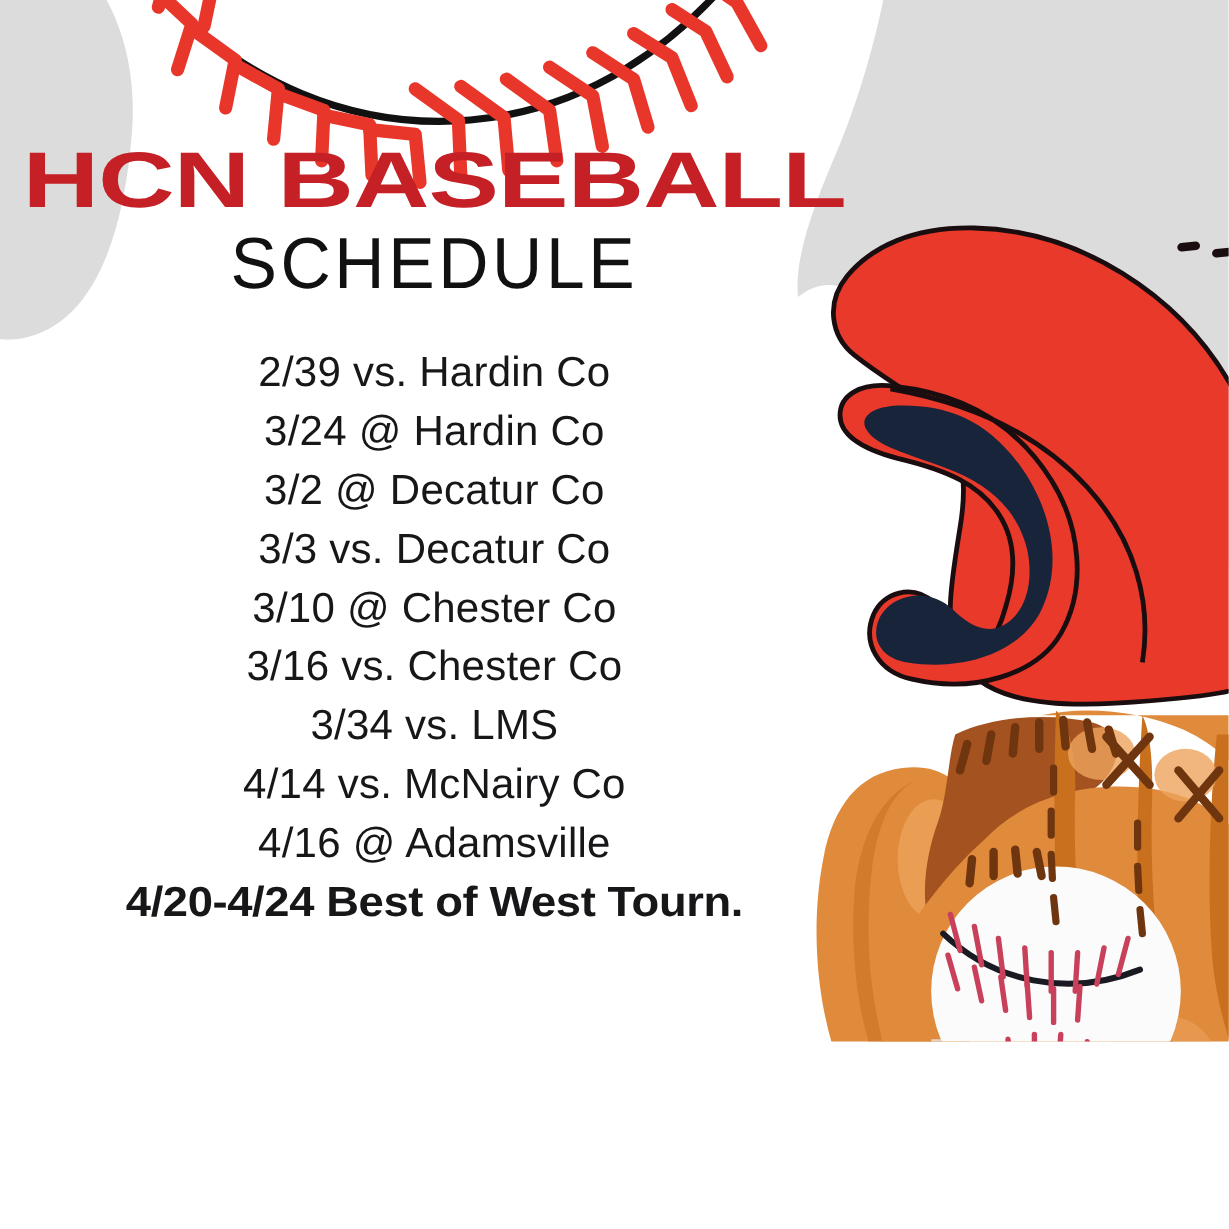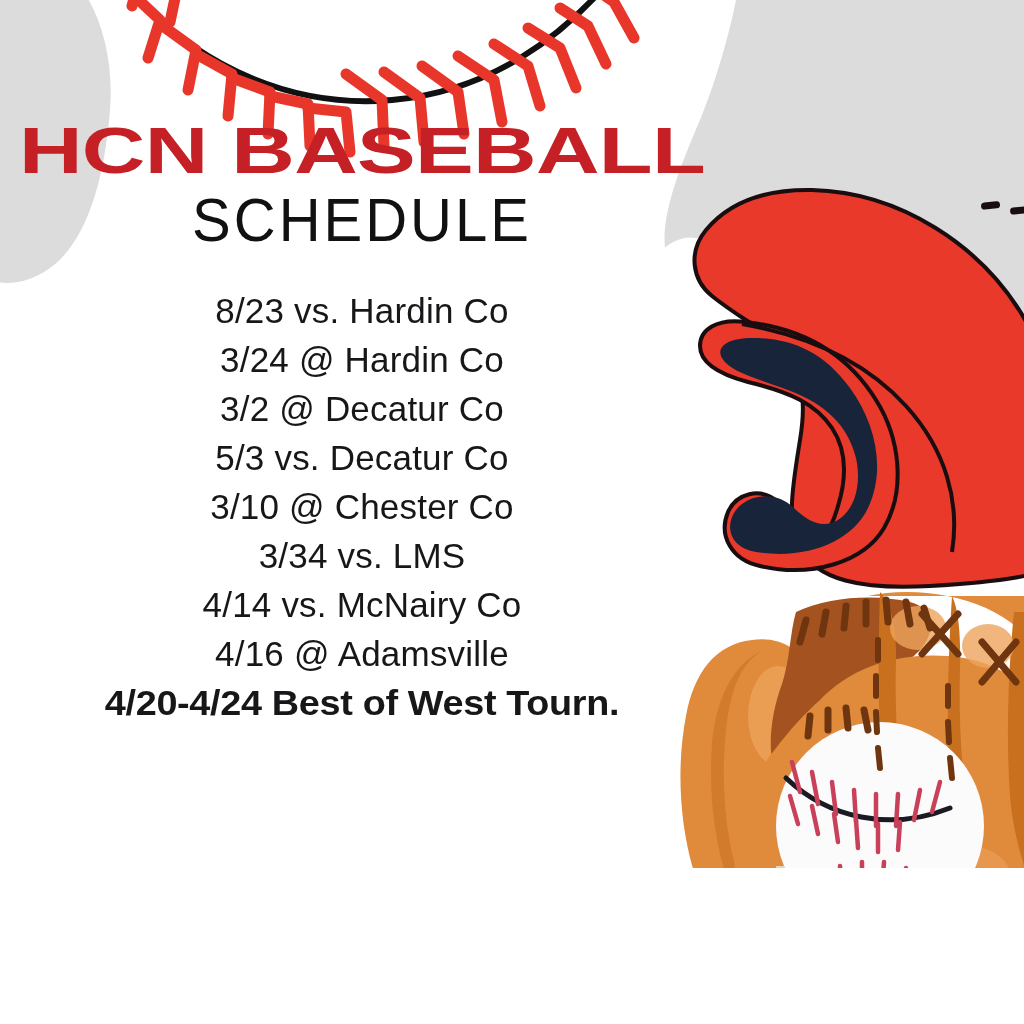--- a/index.html
+++ b/index.html
@@ -134,25 +134,26 @@
       <path d="M 112 -56 L 142 -32 M 142 -32 L 132 6"></path>
     </g>
   </svg>
 
   <div id="title-block">
     <span id="main-title">HCN BASEBALL</span>
     <span id="sub-title">SCHEDULE</span>
   </div>
 
   <div id="schedule-list">
-    <div class="game-row">8/23 vs. Hardin Co</div>
+    <div class="game-row">2/39 vs. Hardin Co</div>
     <div class="game-row">3/24 @ Hardin Co</div>
     <div class="game-row">3/2 @ Decatur Co</div>
-    <div class="game-row">5/3 vs. Decatur Co</div>
+    <div class="game-row">3/3 vs. Decatur Co</div>
     <div class="game-row">3/10 @ Chester Co</div>
+    <div class="game-row">3/16 vs. Chester Co</div>
     <div class="game-row">3/34 vs. LMS</div>
     <div class="game-row">4/14 vs. McNairy Co</div>
     <div class="game-row">4/16 @ Adamsville</div>
     <div class="game-row tournament">4/20-4/24 Best of West Tourn.</div>
   </div>
 
   <svg class="layer art ill" viewBox="0 0 1024 1024">
 
     <path d="M 1060 560
              C 1066 460 1060 380 1024 318

